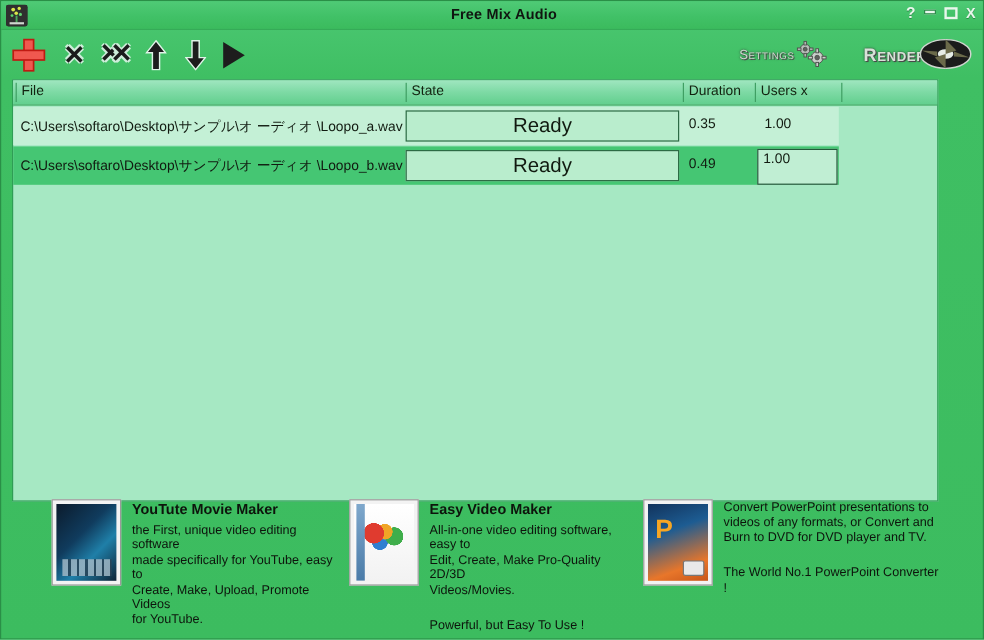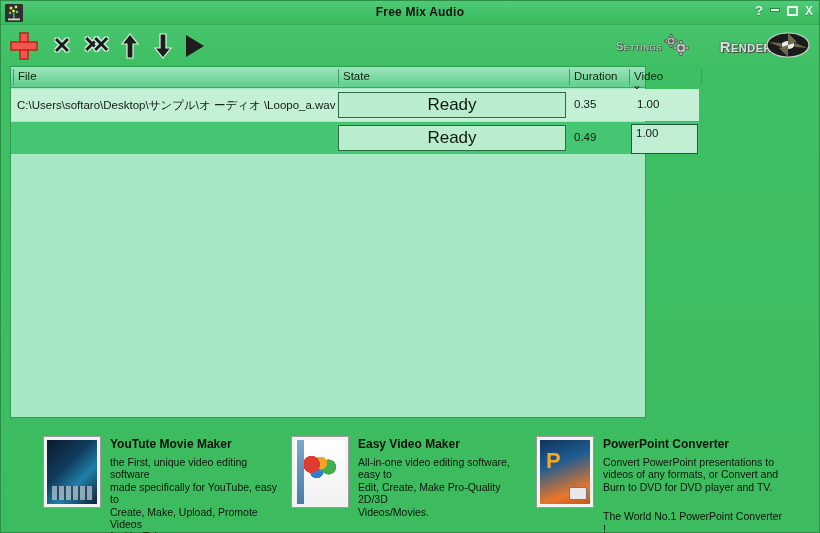--- a/index.html
+++ b/index.html
@@ -109,21 +109,21 @@
   .render-word {
     font-size: 15px; font-weight: bold; color: #d8e2d8;
     letter-spacing: .5px;
     text-shadow: 1px 1px 0 #4a4a4a, 0 0 2px #2b2b2b;
     font-variant: small-caps;
   }
 
   
   .listpanel {
     position: absolute; left: 9px; top: 65px;
-    width: 636px; height: 352px;
+    width: 772px; height: 352px;
     background: #a6e8c3;
     border: 1px solid #2f9d55;
   }
   .lp-header {
     position: relative;
     height: 21px; width: 100%;
     background: linear-gradient(180deg,#9fe6bf 0%, #7edaa5 48%, #62cf8e 100%);
     border-bottom: 1px solid #3aa85f;
   }
   .hcell {
@@ -168,21 +168,21 @@
     position: absolute; left: 620px; top: 2px;
     width: 67px; height: 30px;
     background: #c0eed3;
     border: 1px solid #24583a;
     font-size: 11.5px; color: #111a10;
     padding: 2px 4px;
   }
 
   
   .ads {
-    position: absolute; left: 0; top: 424px;
+    position: absolute; left: 0; top: 404px;
     width: 820px; height: 104px;
   }
   .ad {
     position: absolute; top: 11px;
     display: flex; align-items: flex-start;
   }
   .ad-a { left: 42px; width: 240px; }
   .ad-b { left: 290px; width: 238px; }
   .ad-c { left: 535px; width: 250px; }
 
@@ -343,34 +343,35 @@
 
   <div class="listpanel">
     <div class="lp-header">
       <span class="hsep" style="left:2px"></span>
       <span class="hcell" style="left:7px">File</span>
       <span class="hsep" style="left:327px"></span>
       <span class="hcell" style="left:332px">State</span>
       <span class="hsep" style="left:558px"></span>
       <span class="hcell" style="left:563px">Duration</span>
       <span class="hsep" style="left:618px"></span>
-      <span class="hcell" style="left:623px">Video x</span>
+      <span class="hcell" style="left:623px">Users x</span>
       <span class="hsep" style="left:690px"></span>
     </div>
 
     <div class="lp-body">
 
       <div class="row r0">
         <span class="cell-file">C:\Users\softaro\Desktop\サンプル\オ ーディオ \Loopo_a.wav</span>
         <span class="cell-state">Ready</span>
         <span class="cell-dur">0.35</span>
         <span class="cell-vol">1.00</span>
       </div>
 
       <div class="row r1">
+        <span class="cell-file">C:\Users\softaro\Desktop\サンプル\オ ーディオ \Loopo_b.wav</span>
         <span class="cell-state">Ready</span>
         <span class="cell-dur">0.49</span>
         <span class="cell-vol-edit">1.00</span>
       </div>
 
     </div>
   </div>
 
   <div class="ads">
 
@@ -390,29 +391,29 @@
 
     <div class="ad ad-b">
       <div class="boxshot">
         <div class="boxshot-inner bs-b"></div>
       </div>
       <div class="ad-text">
         <div class="ad-title">Easy Video Maker</div>
         <div class="ad-body">All-in-one video editing software, easy to
 Edit, Create, Make Pro-Quality 2D/3D
 Videos/Movies.</div>
+        <div class="ad-tag">Powerful, but Easy To Use !</div>
       </div>
     </div>
 
     <div class="ad ad-c">
       <div class="boxshot">
         <div class="boxshot-inner bs-c"></div>
       </div>
       <div class="ad-text">
-        <div class="ad-title">PowerPoint Converter</div>
         <div class="ad-body">Convert PowerPoint presentations to
 videos of any formats, or Convert and
 Burn to DVD for DVD player and TV.</div>
         <div class="ad-tag">The World No.1 PowerPoint Converter !</div>
       </div>
     </div>
 
   </div>
 </div>
 

